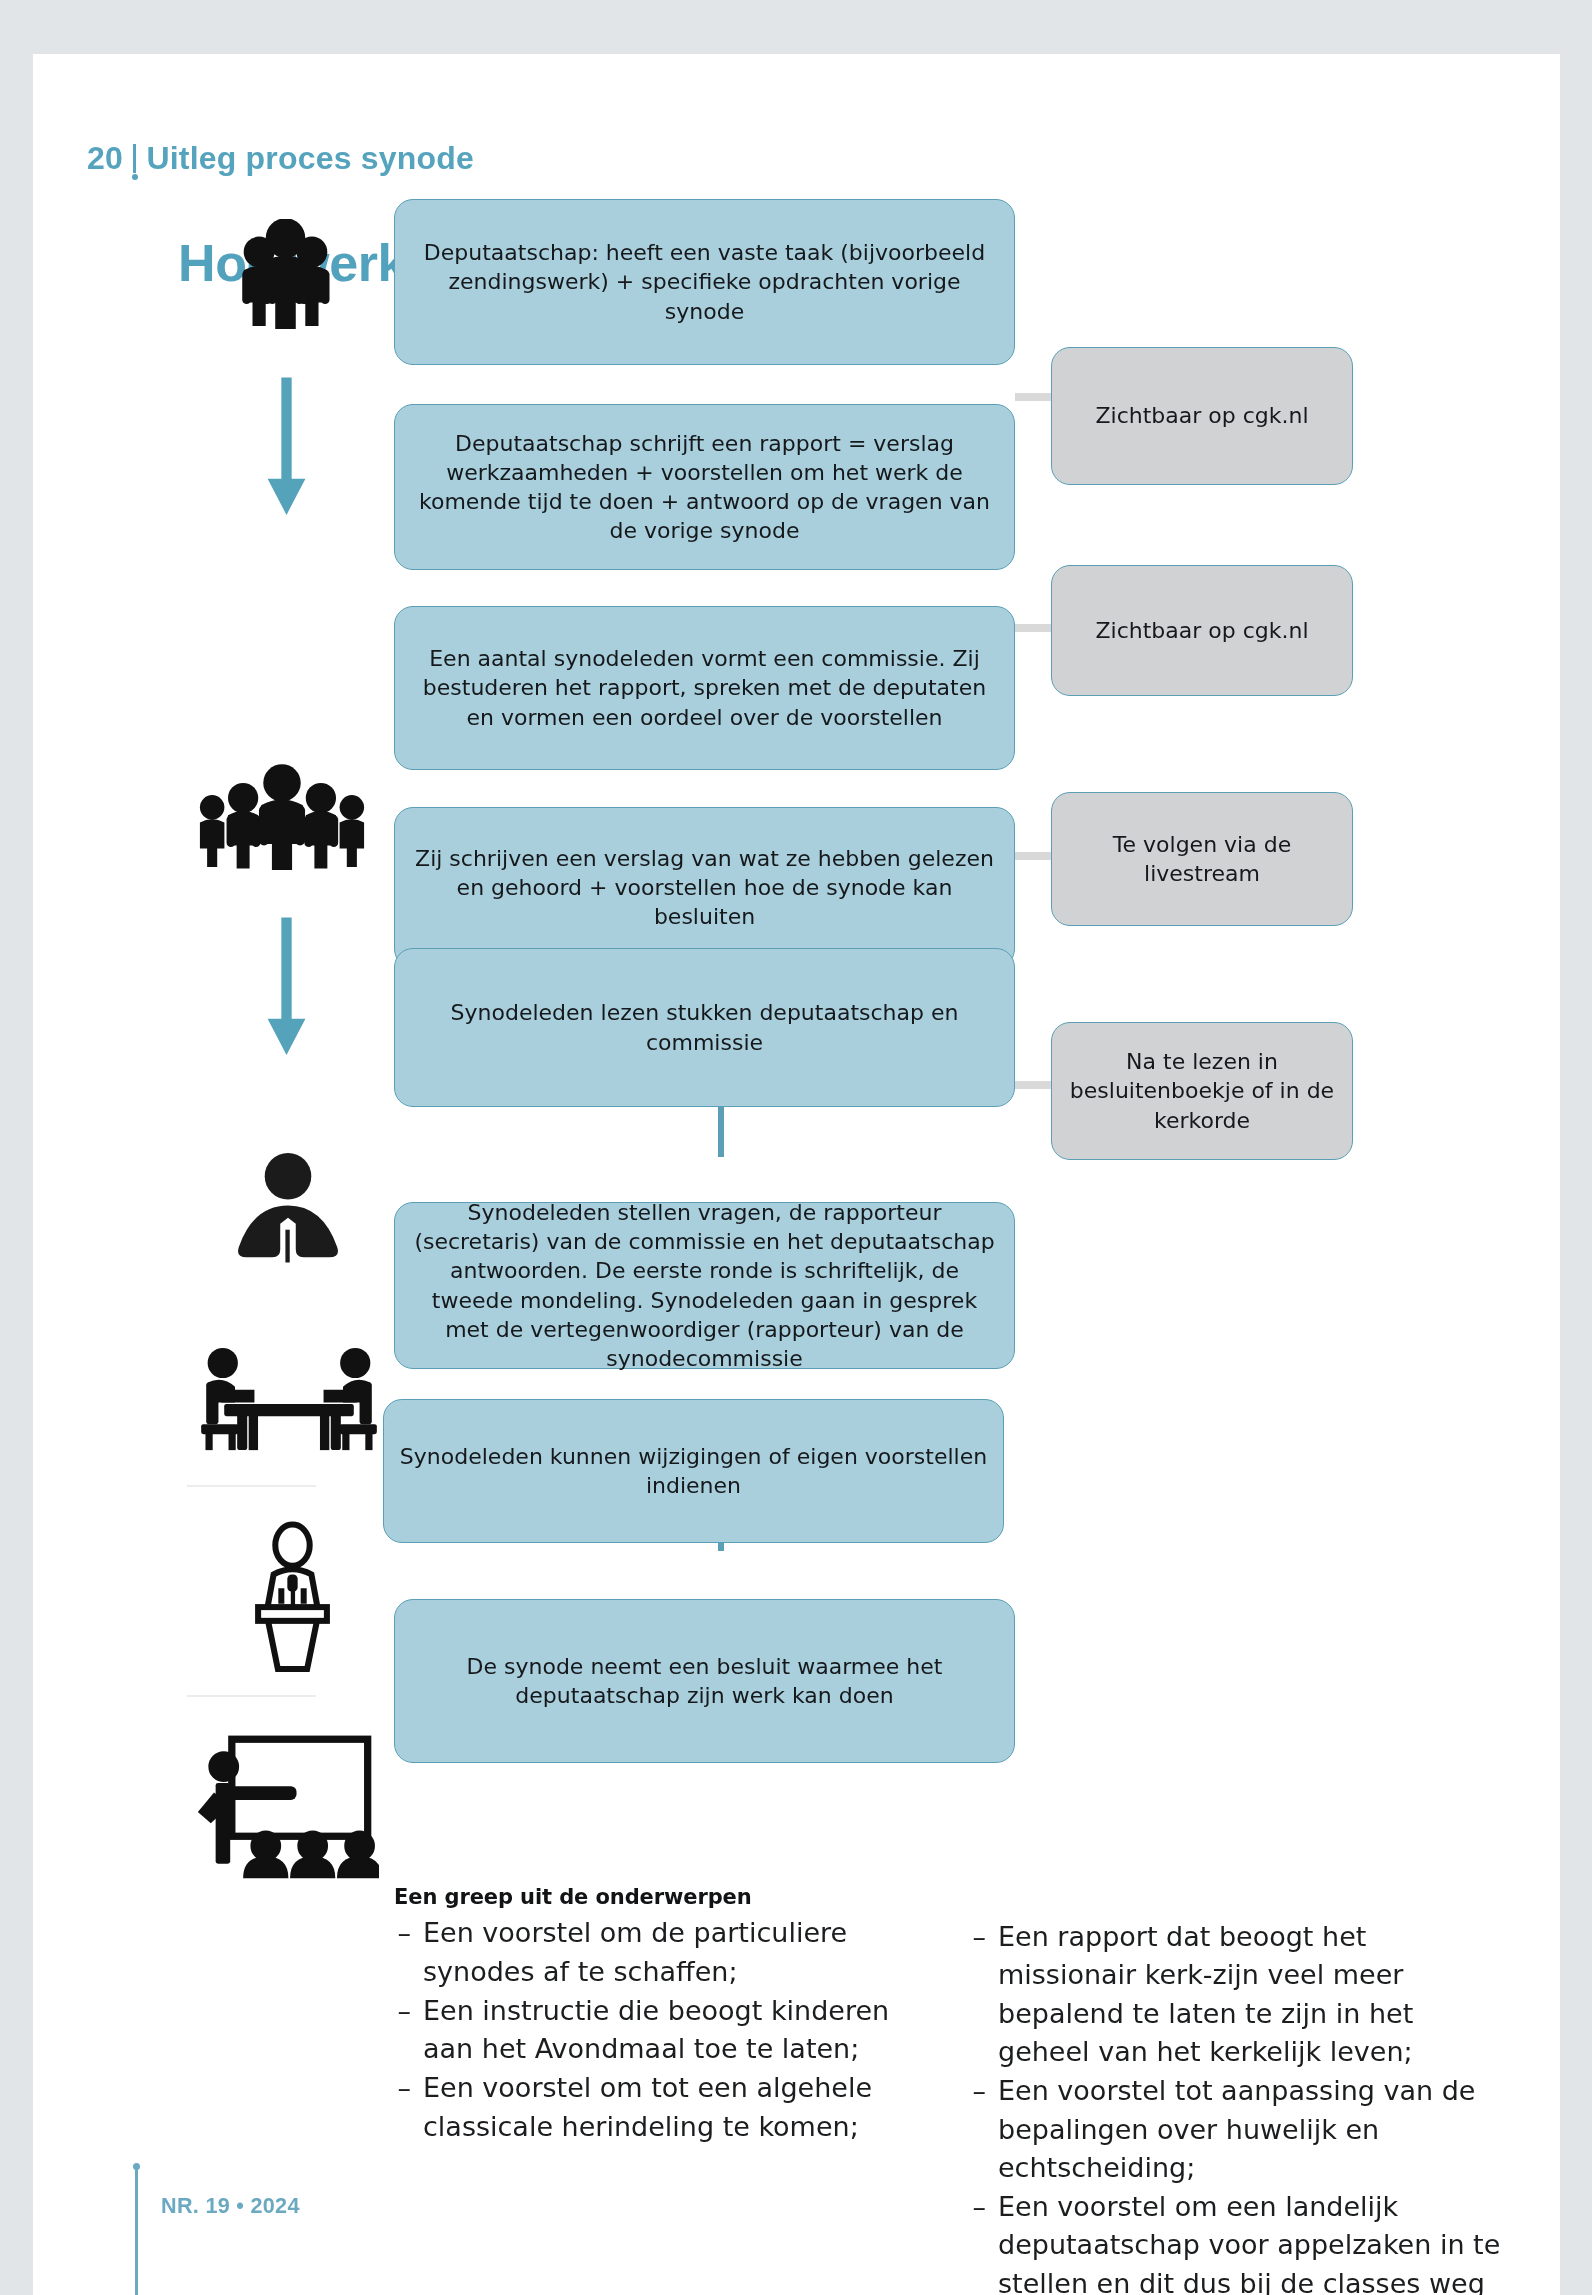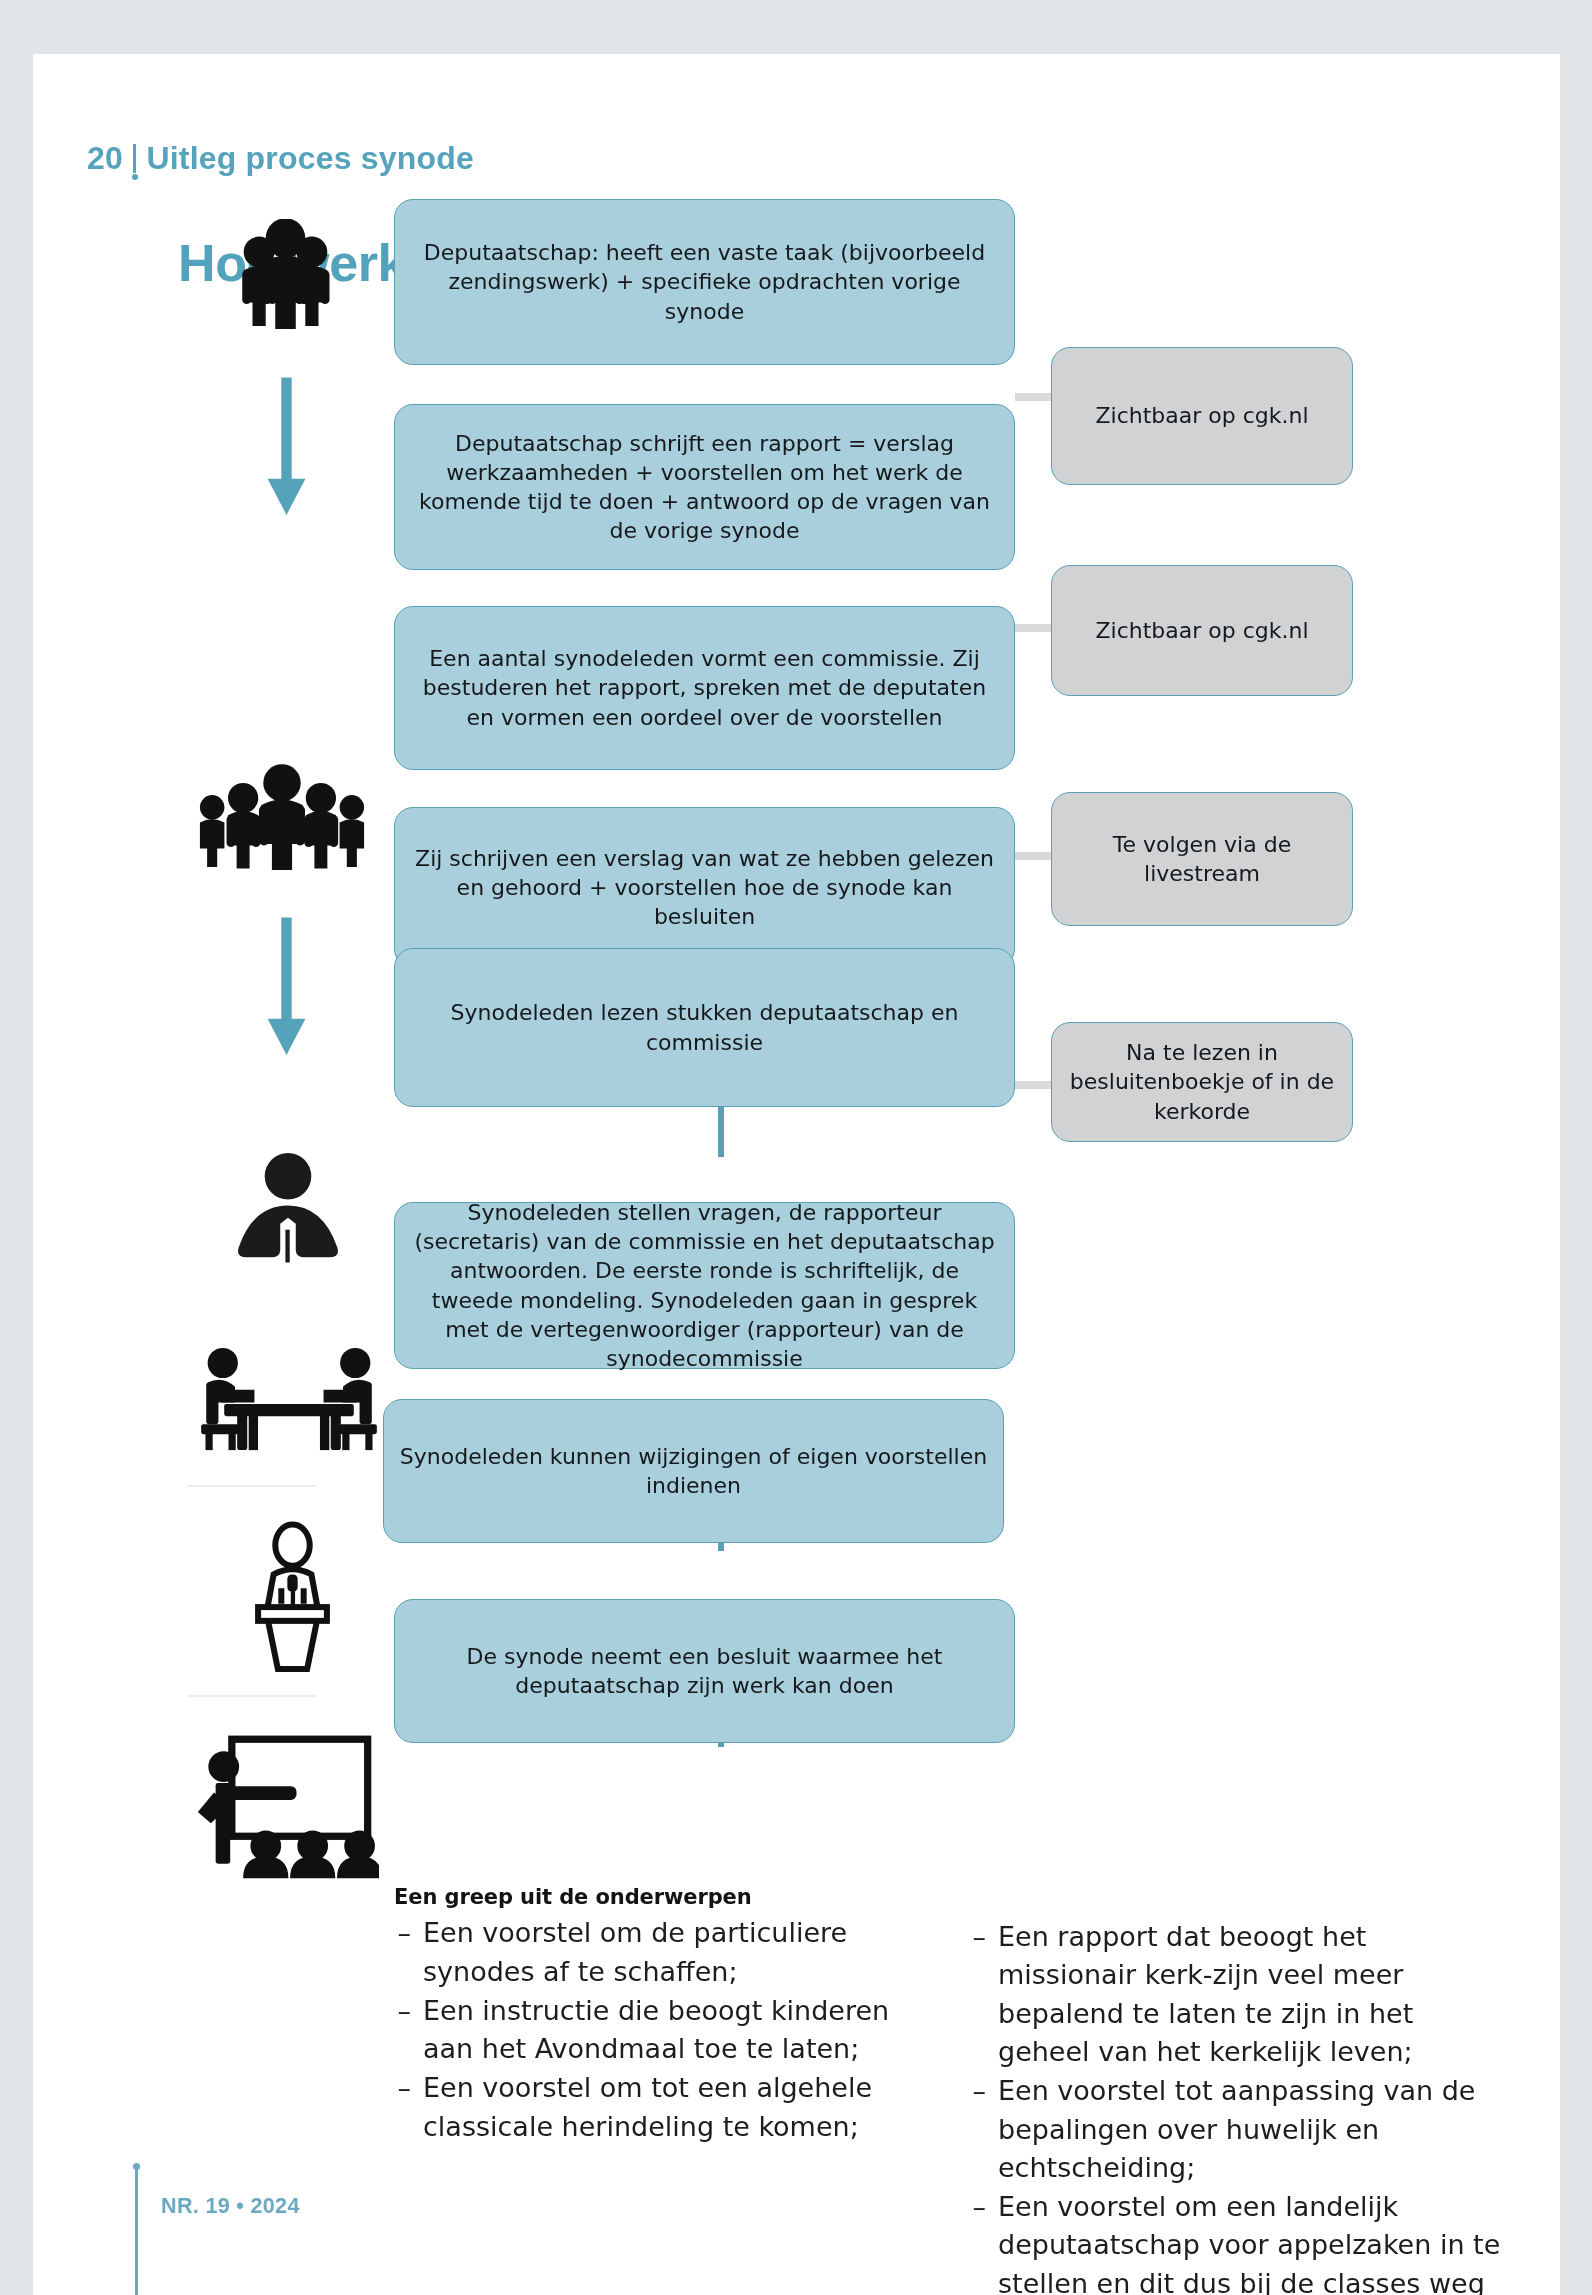--- a/index.html
+++ b/index.html
@@ -345,24 +345,24 @@
       <div class="txt">Synodeleden stellen vragen, de rapporteur (secretaris) van de commissie en het deputaatschap antwoorden. De eerste ronde is schriftelijk, de tweede mondeling. Synodeleden gaan in gesprek met de vertegenwoordiger (rapporteur) van de synodecommissie</div>
     </div>
     <div class="node gray" style="left:1018px;top:738px;width:302px;height:134px;">
       <div class="txt">Te volgen via de livestream</div>
     </div>
 
     <div class="node blue" style="left:350px;top:1345px;width:621px;height:144px;justify-content:center;">
       <div class="txt">Synodeleden kunnen wijzigingen of eigen voorstellen indienen</div>
     </div>
 
-    <div class="node blue" style="left:361px;top:1545px;width:621px;height:144px;text-align:center;">
+    <div class="node blue" style="left:361px;top:1545px;width:621px;height:164px;text-align:center;">
       <div class="txt">De synode neemt een besluit waarmee het deputaatschap zijn werk kan doen</div>
     </div>
-    <div class="node gray" style="left:1018px;top:968px;width:302px;height:120px;">
+    <div class="node gray" style="left:1018px;top:968px;width:302px;height:138px;">
       <div class="txt">Na te lezen in besluitenboekje of in de kerkorde</div>
     </div>
   </div>
 
   <div class="bottom">
 
     <div class="col left">
       <div class="sub">Een greep uit de onderwerpen</div>
       <ul class="dash">
         <li>Een voorstel om de particuliere synodes af te schaffen;</li>

